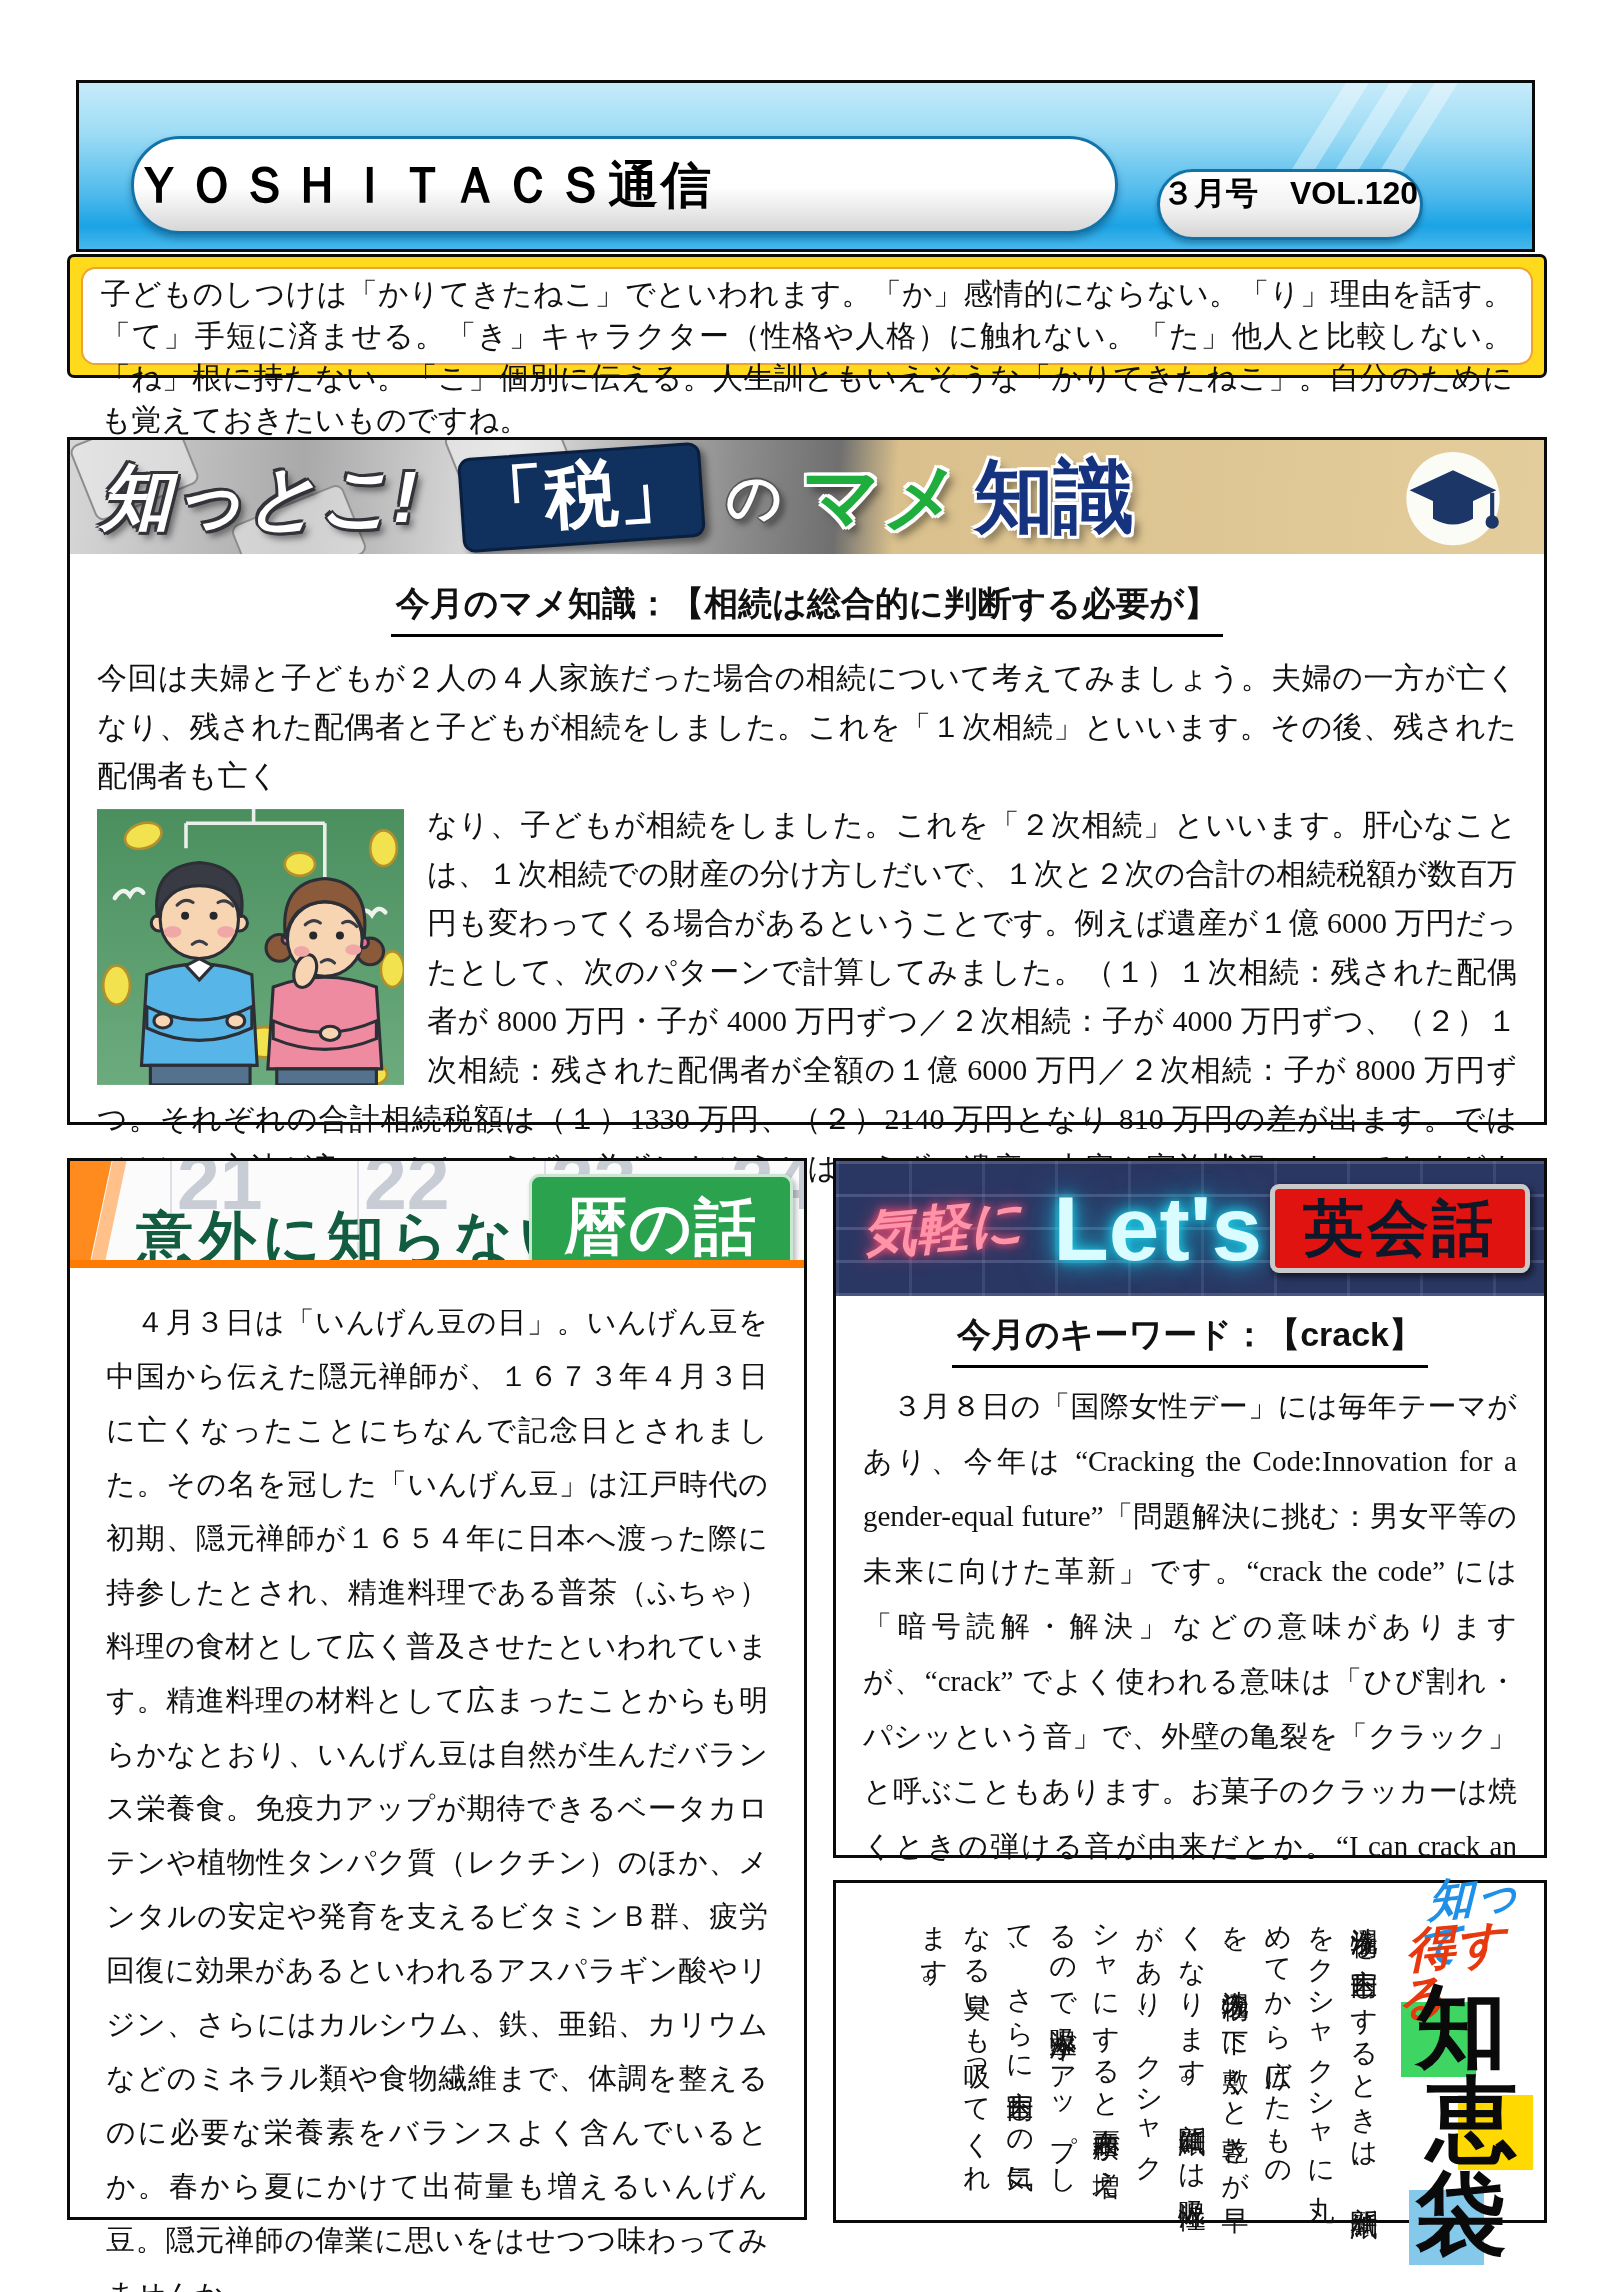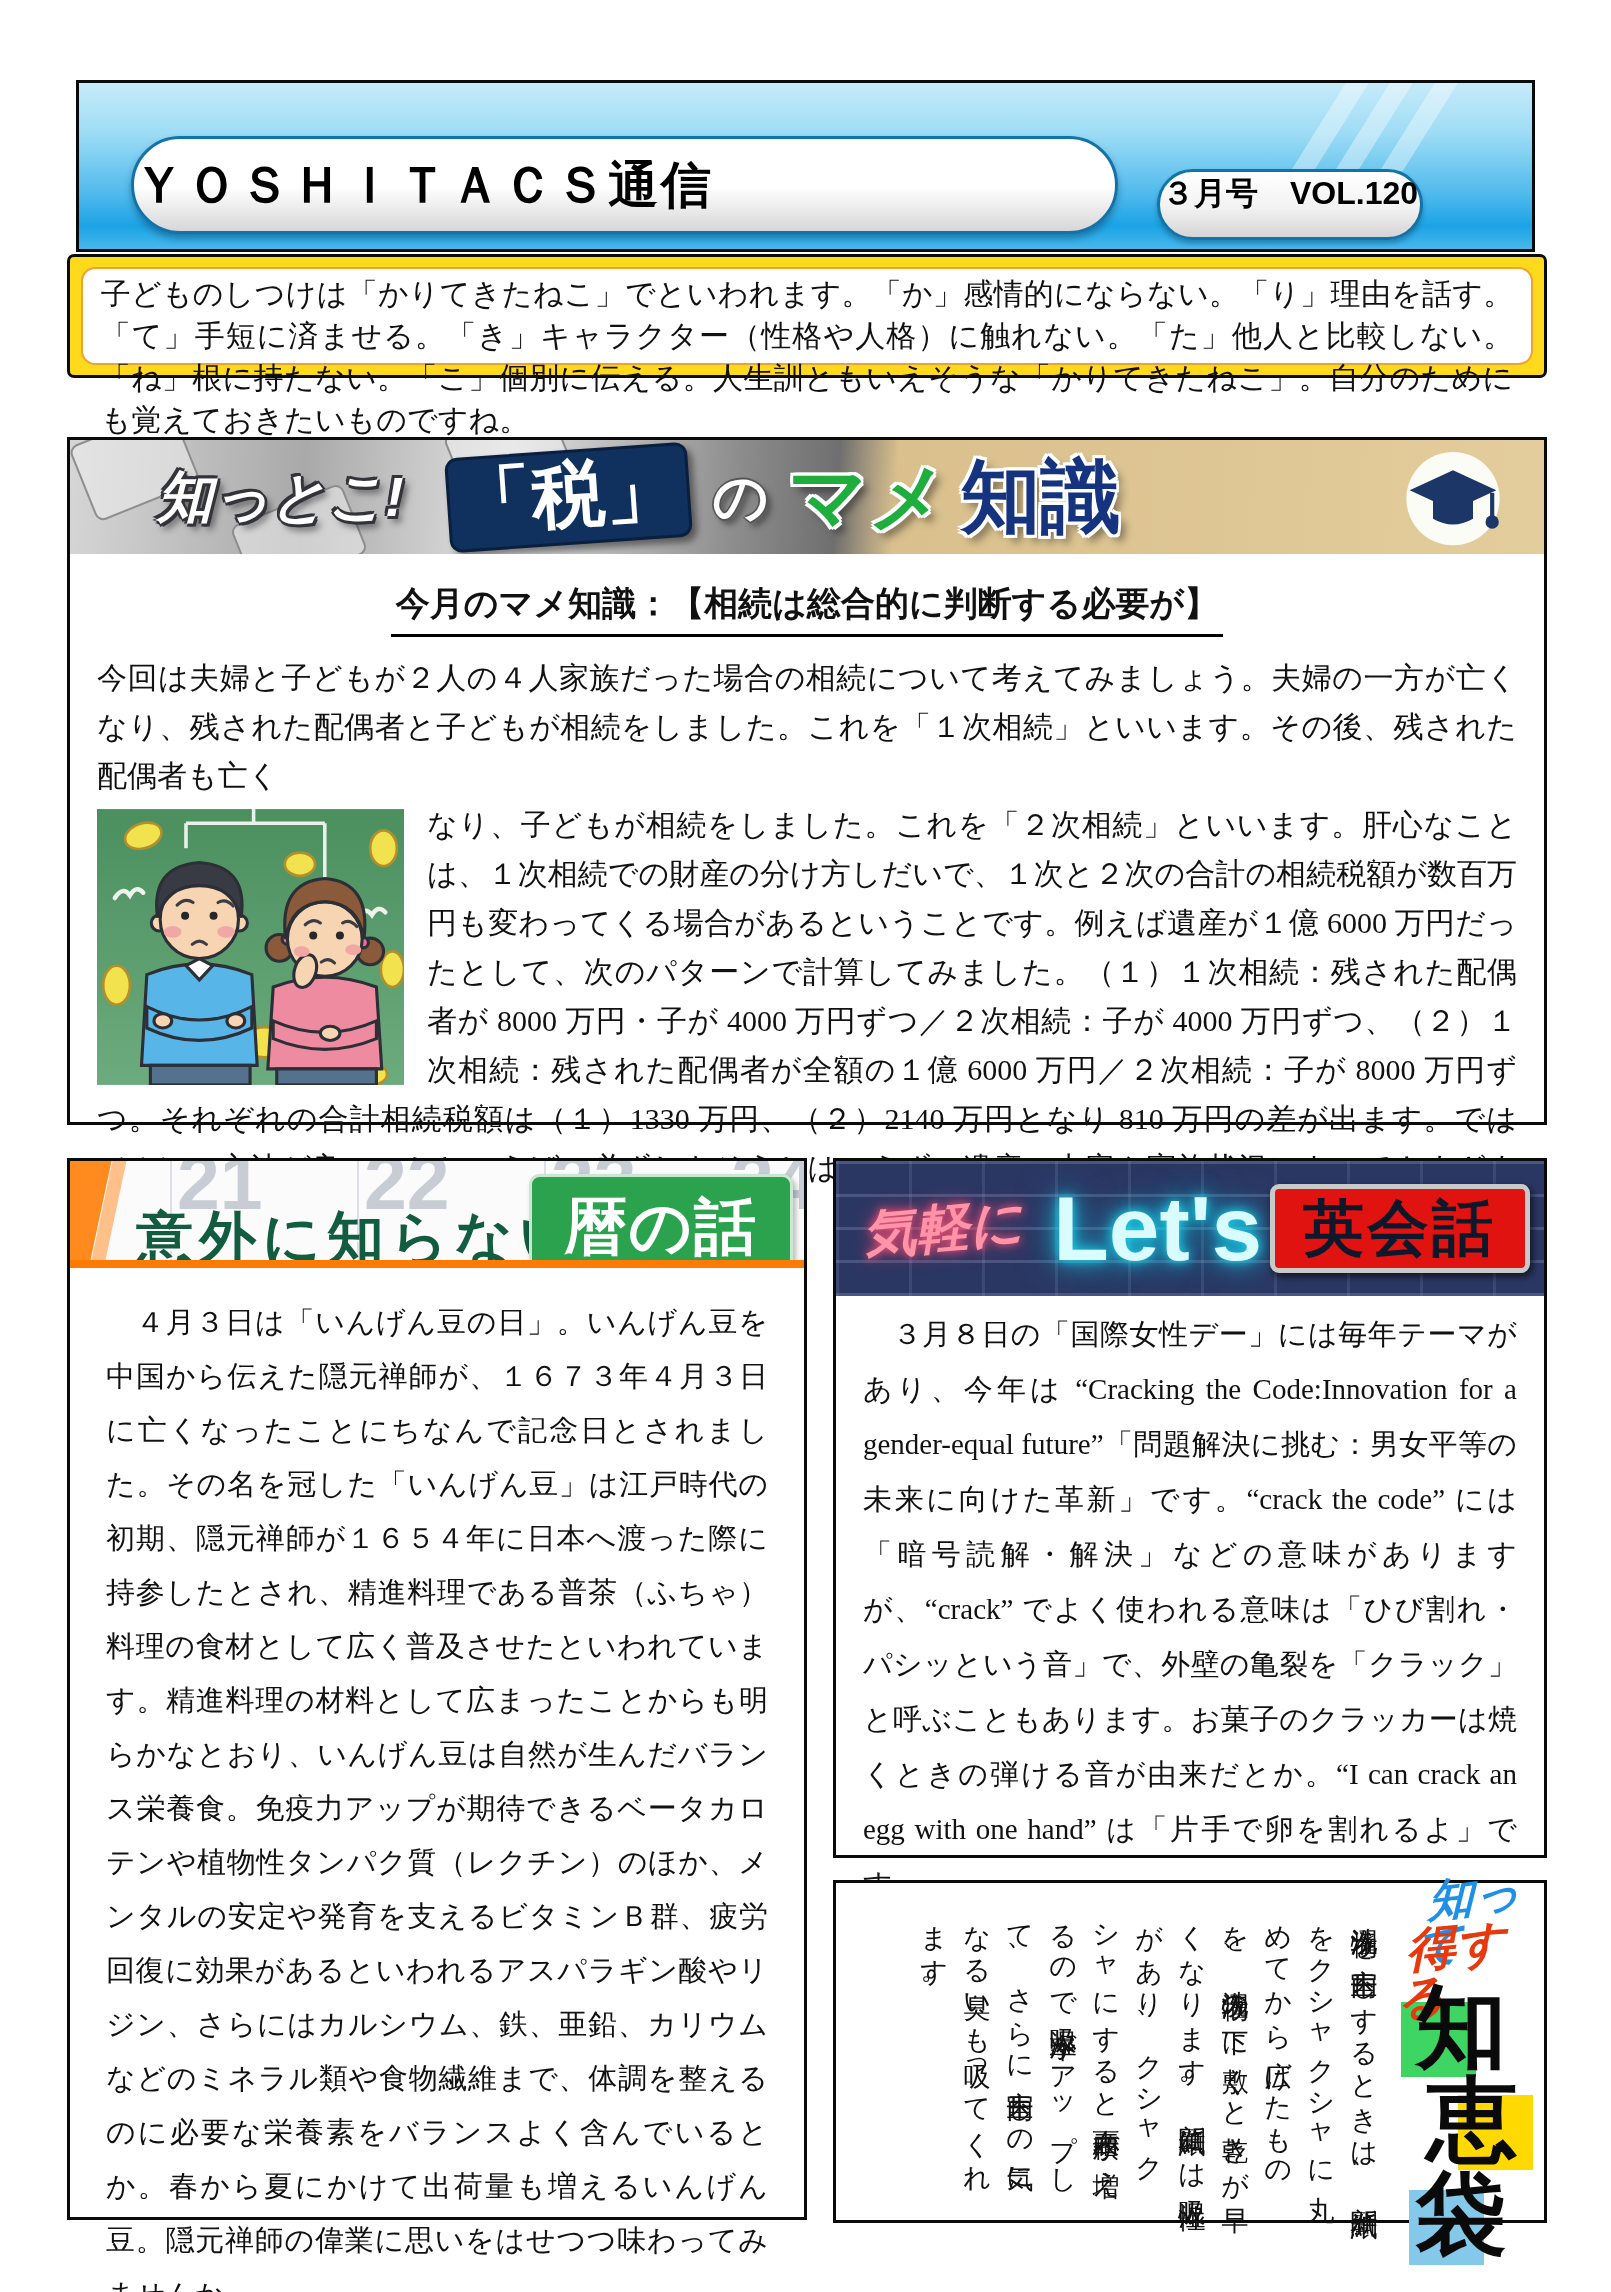--- a/index.html
+++ b/index.html
@@ -29,21 +29,21 @@
   #intro-inner { position:absolute; left:10.7px; right:10.7px; top:9.8px; bottom:9.8px; background:#fff;
     border:2.7px solid #f0a22e; border-radius:14.3px; padding:4.5px 18px; box-sizing:border-box; }
   #intro-inner p { margin:0; font-size:30px; line-height:42px; text-align:justify; }
 
   
   #tax { left:67px; top:437px; width:1480px; height:688px; }
   #tax-banner { position:relative; height:114px; display:flex; align-items:center; overflow:hidden;
     background:linear-gradient(94deg,#d6d6d6 0%,#a9a9a9 16%,#e2e2e2 30%,#8e8e8e 45%,#6f6f6f 52%,#d9c08d 56%,#e4cd9c 100%); }
   .key { position:absolute; border:2.7px solid #8d8d8d; background:rgba(238,238,238,.55); border-radius:9px; transform:rotate(-22deg); }
   .tax-word { position:relative; font-weight:bold; line-height:1; }
-  .t-shittoko { font-size:56px; font-style:italic; color:#fff; margin-left:87px;
+  .t-shittoko { font-size:72px; font-style:italic; color:#fff; margin-left:30px;
     text-shadow:2.7px 0 #33343a,-2.7px 0 #33343a,0 2.7px #33343a,0 -2.7px #33343a,2.7px 2.7px #33343a,-2.7px -2.7px #33343a,5.3px 6.2px 7.1px rgba(0,0,0,.55); }
   .t-zei { margin-left:43px; background:#10305e; border:3.6px solid #0a1f3e; border-radius:12.5px; color:#fff;
     font-size:73px; font-weight:bold; padding:5.3px 9px 10.7px; transform:rotate(-4deg); box-shadow:4.5px 5.3px 7.1px rgba(0,0,0,.45); }
   .t-no { font-size:55px; color:#fff; margin-left:23px;
     text-shadow:1.8px 0 #555,-1.8px 0 #555,0 1.8px #555,0 -1.8px #555,4.5px 5.3px 6.2px rgba(0,0,0,.5); }
   .t-mame { font-size:78px; color:#1fae3d; margin-left:19.6px;
     text-shadow:2.7px 0 #fff,-2.7px 0 #fff,0 2.7px #fff,0 -2.7px #fff,2.7px 2.7px #fff,-2.7px -2.7px #fff,2.7px -2.7px #fff,-2.7px 2.7px #fff,6.2px 7.1px 8px rgba(0,0,0,.5); }
   .t-chishiki { font-size:80px; color:#16337f; margin-left:12.5px;
     text-shadow:2.7px 0 #fff,-2.7px 0 #fff,0 2.7px #fff,0 -2.7px #fff,2.7px 2.7px #fff,-2.7px -2.7px #fff,2.7px -2.7px #fff,-2.7px 2.7px #fff,6.2px 7.1px 8px rgba(0,0,0,.45); }
   #cap-icon { margin-left:auto; margin-right:41px; }
@@ -240,20 +240,23 @@
       <p>　４月３日は「いんげん豆の日」。いんげん豆を中国から伝えた隠元禅師が、１６７３年４月３日に亡くなったことにちなんで記念日とされました。その名を冠した「いんげん豆」は江戸時代の初期、隠元禅師が１６５４年に日本へ渡った際に持参したとされ、精進料理である普茶（ふちゃ）料理の食材として広く普及させたといわれています。精進料理の材料として広まったことからも明らかなとおり、いんげん豆は自然が生んだバランス栄養食。免疫力アップが期待できるベータカロテンや植物性タンパク質（レクチン）のほか、メンタルの安定や発育を支えるビタミンＢ群、疲労回復に効果があるといわれるアスパラギン酸やリジン、さらにはカルシウム、鉄、亜鉛、カリウムなどのミネラル類や食物繊維まで、体調を整えるのに必要な栄養素をバランスよく含んでいるとか。春から夏にかけて出荷量も増えるいんげん豆。隠元禅師の偉業に思いをはせつつ味わってみませんか。</p>
     </div>
   </div>
 
   <div id="eng" class="box">
     <div id="eng-banner">
       <span class="e-kigaru gothic">気軽に</span>
       <span class="e-lets gothic">Let's</span>
       <span class="e-label gothic">英会話</span>
     </div>
+    <div id="eng-heading" class="sec-heading gothic">
+      <span>今月のキーワード：【crack】</span>
+    </div>
     <div id="eng-body">
       <p>　３月８日の「国際女性デー」には毎年テーマがあり、今年は “Cracking the Code:Innovation for a gender-equal future”「問題解決に挑む：男女平等の未来に向けた革新」です。“crack the code” には「暗号読解・解決」などの意味がありますが、“crack” でよく使われる意味は「ひび割れ・パシッという音」で、外壁の亀裂を「クラック」と呼ぶこともあります。お菓子のクラッカーは焼くときの弾ける音が由来だとか。“I can crack an egg with one hand” は「片手で卵を割れるよ」です。</p>
     </div>
   </div>
 
   <div id="chie" class="box">
     <div id="chie-body">洗濯物を室内干しするときは、新聞紙をクシャクシャに丸めてから広げたものを、洗濯物の下に敷くと乾きが早くなります。新聞紙には吸湿性があり、クシャクシャにすると表面積が増えるので吸湿率がアップして、さらに室内干しの気になる臭いも吸ってくれます。</div>
     <div id="chie-logo">
       <div class="sq sq-green"></div>
       <div class="sq sq-yellow"></div>

